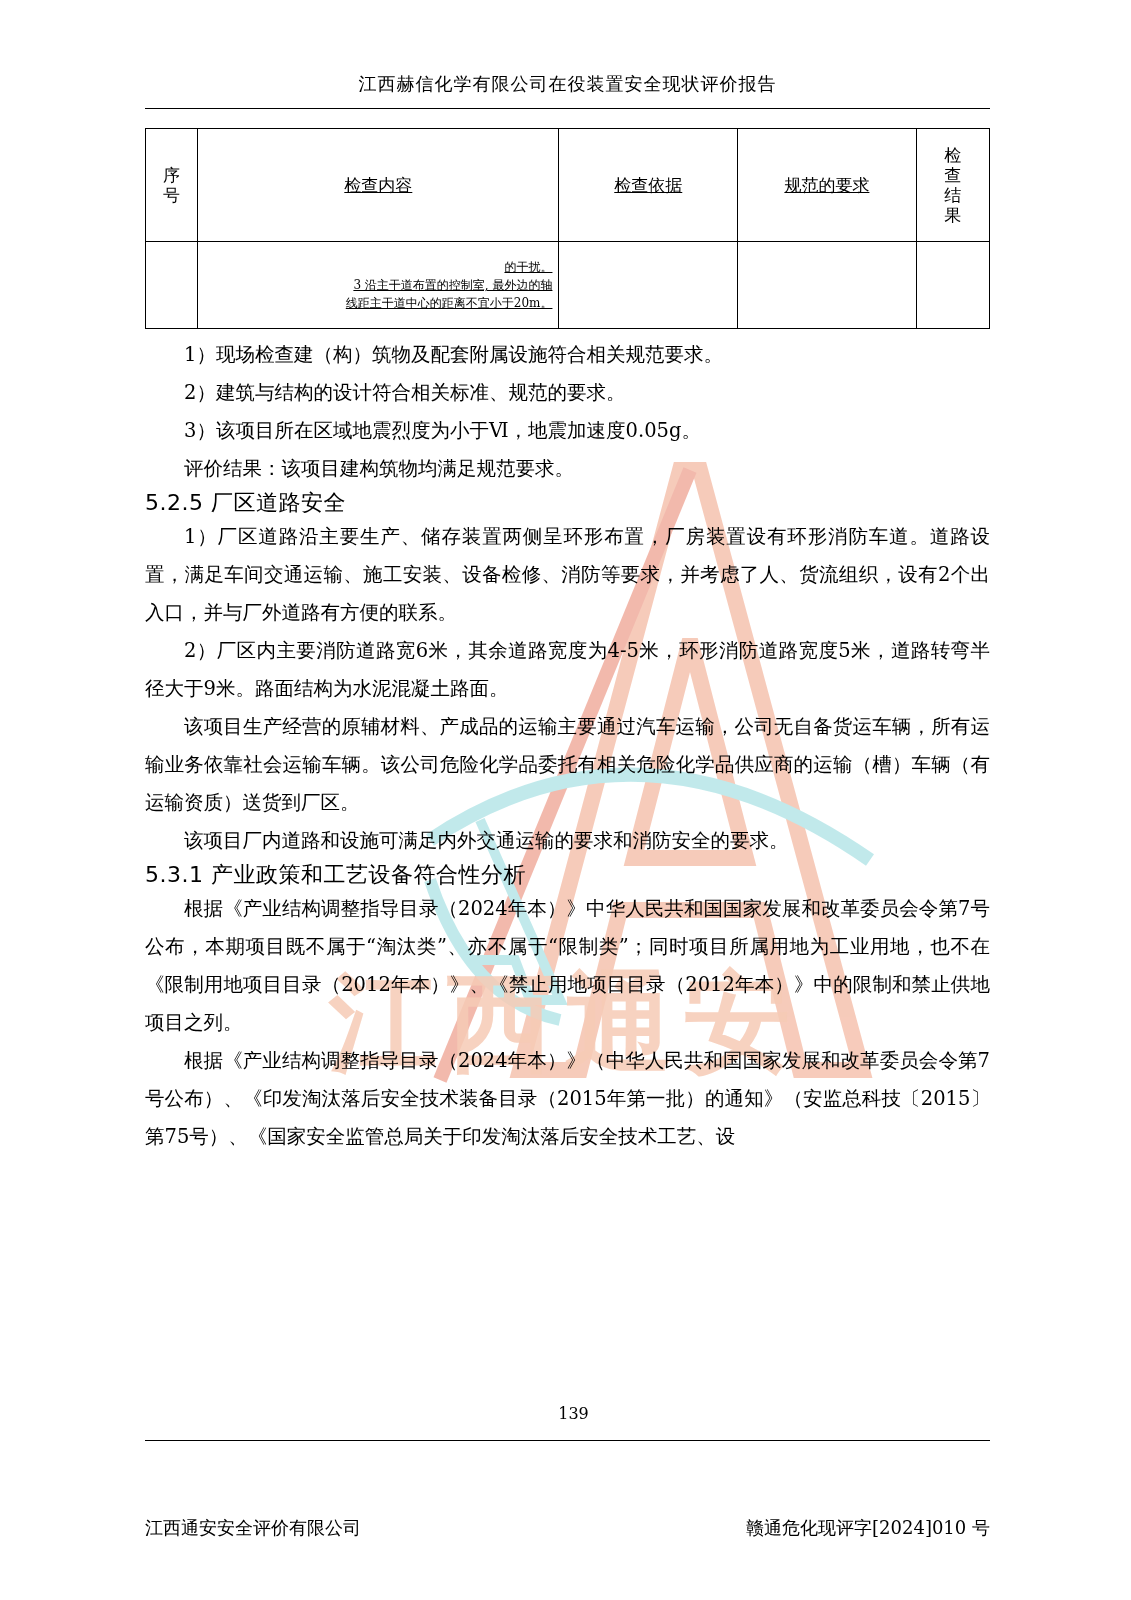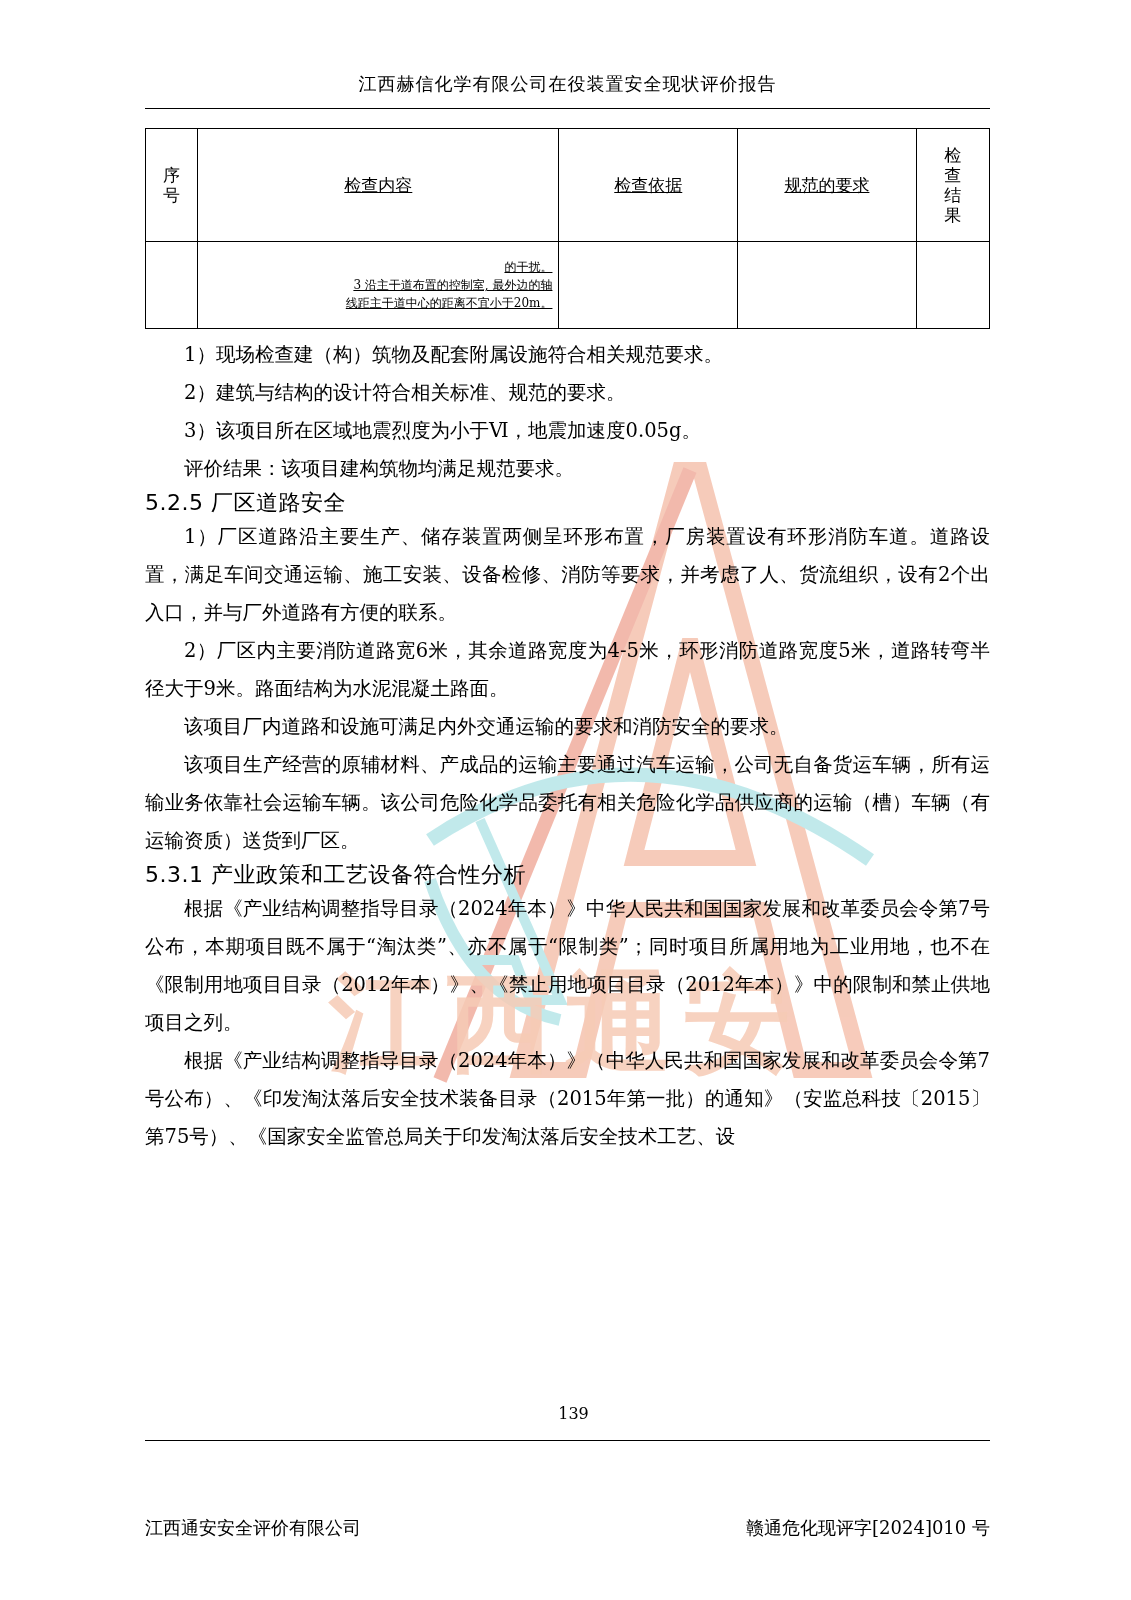--- a/index.html
+++ b/index.html
@@ -210,22 +210,22 @@
 
     <p class="para indent">1）现场检查建（构）筑物及配套附属设施符合相关规范要求。</p>
     <p class="para indent">2）建筑与结构的设计符合相关标准、规范的要求。</p>
     <p class="para indent">3）该项目所在区域地震烈度为小于Ⅵ，地震加速度0.05g。</p>
     <p class="para indent">评价结果：该项目建构筑物均满足规范要求。</p>
 
     <h3 class="heading h-gap-top h-gap-bot">5.2.5 厂区道路安全</h3>
 
     <p class="para indent">1）厂区道路沿主要生产、储存装置两侧呈环形布置，厂房装置设有环形消防车道。道路设置，满足车间交通运输、施工安装、设备检修、消防等要求，并考虑了人、货流组织，设有2个出入口，并与厂外道路有方便的联系。</p>
     <p class="para indent">2）厂区内主要消防道路宽6米，其余道路宽度为4-5米，环形消防道路宽度5米，道路转弯半径大于9米。路面结构为水泥混凝土路面。</p>
+    <p class="para indent">该项目生产经营的原辅材料、产成品的运输主要通过汽车运输，公司无自备货运车辆，所有运输业务依靠社会运输车辆。该公司危险化学品委托有相关危险化学品供应商的运输（槽）车辆（有运输资质）送货到厂区。</p>
     <p class="para indent">该项目厂内道路和设施可满足内外交通运输的要求和消防安全的要求。</p>
-    <p class="para indent">该项目生产经营的原辅材料、产成品的运输主要通过汽车运输，公司无自备货运车辆，所有运输业务依靠社会运输车辆。该公司危险化学品委托有相关危险化学品供应商的运输（槽）车辆（有运输资质）送货到厂区。</p>
 
     <h3 class="heading h-gap-top h-gap-bot">5.3.1 产业政策和工艺设备符合性分析</h3>
 
     <p class="para indent">根据《产业结构调整指导目录（2024年本）》中华人民共和国国家发展和改革委员会令第7号公布，本期项目既不属于“淘汰类”、亦不属于“限制类”；同时项目所属用地为工业用地，也不在《限制用地项目目录（2012年本）》、《禁止用地项目目录（2012年本）》中的限制和禁止供地项目之列。</p>
     <p class="para indent">根据《产业结构调整指导目录（2024年本）》（中华人民共和国国家发展和改革委员会令第7号公布）、《印发淘汰落后安全技术装备目录（2015年第一批）的通知》（安监总科技〔2015〕第75号）、《国家安全监管总局关于印发淘汰落后安全技术工艺、设</p>
 
   </div>
 
   <div class="page-number">139</div>
   <div class="footer-rule"></div>

